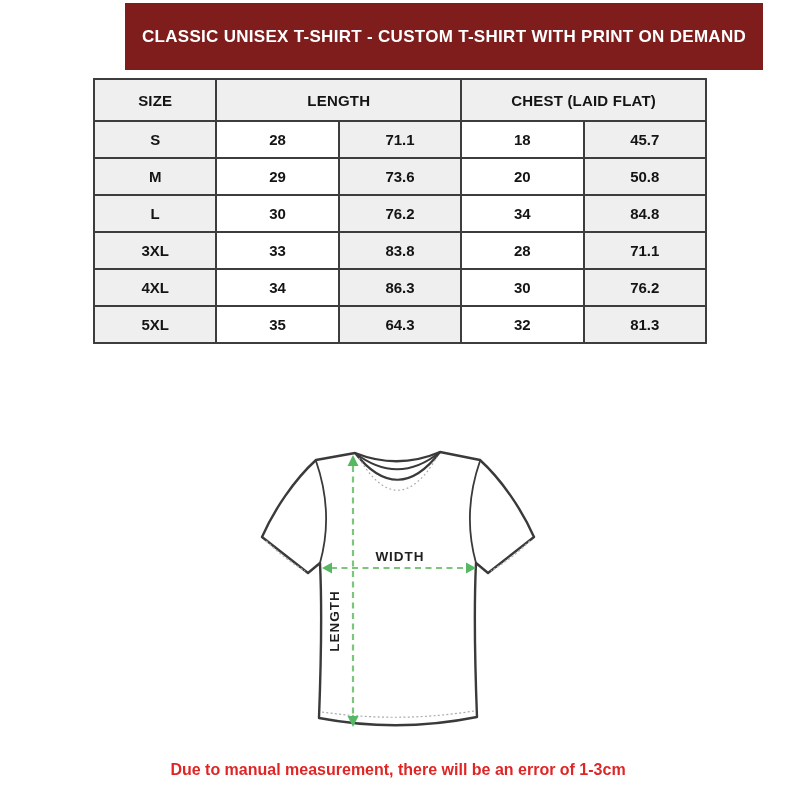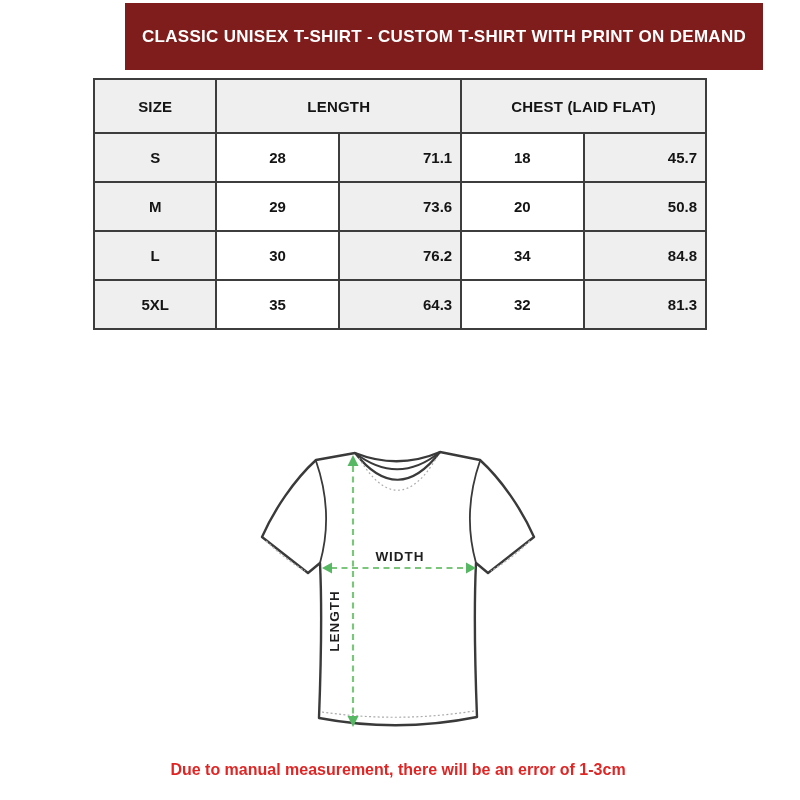--- a/index.html
+++ b/index.html
@@ -16,25 +16,25 @@
     color:#ffffff; font-weight:bold; font-size:17px; letter-spacing:.3px;
     text-align:center; white-space:nowrap;
   }
   
   table.size-chart {
     position:absolute; left:93px; top:78px; width:614px;
     border-collapse:collapse; table-layout:fixed;
   }
   .size-chart th, .size-chart td {
     border:2px solid #3d3d3d; text-align:center; vertical-align:middle;
-    color:#141414; font-size:15px; padding:8px;
+    color:#141414; font-size:15px; padding:2px;
   }
   .size-chart th { height:36px; background:#efefef; font-weight:bold; letter-spacing:.2px; }
   .size-chart td { height:31px; font-weight:bold; }
-  .size-chart td.g { background:#efefef;text-align:right; }
+  .size-chart td.g { background:#efefef; }
   .size-chart td.w { background:#ffffff; }
   .size-chart td.sz { background:#efefef; font-weight:bold; }
   
   .diagram { position:absolute; left:240px; top:425px; width:320px; height:320px; }
   
   .note {
     position:absolute; left:0; top:761px; width:796px; text-align:center;
     color:#e02525; font-weight:bold; font-size:16px;
   }
 </style>
@@ -71,20 +71,34 @@
         <td class="g">50.8</td>
       </tr>
       <tr>
         <td class="sz">L</td>
         <td class="w">30</td>
         <td class="g">76.2</td>
         <td class="w">34</td>
         <td class="g">84.8</td>
       </tr>
       <tr>
+        <td class="sz">3XL</td>
+        <td class="w">33</td>
+        <td class="g">83.8</td>
+        <td class="w">28</td>
+        <td class="g">71.1</td>
+      </tr>
+      <tr>
+        <td class="sz">4XL</td>
+        <td class="w">34</td>
+        <td class="g">86.3</td>
+        <td class="w">30</td>
+        <td class="g">76.2</td>
+      </tr>
+      <tr>
         <td class="sz">5XL</td>
         <td class="w">35</td>
         <td class="g">64.3</td>
         <td class="w">32</td>
         <td class="g">81.3</td>
       </tr>
     </tbody>
   </table>
 
   <svg class="diagram" viewBox="0 0 320 320">

